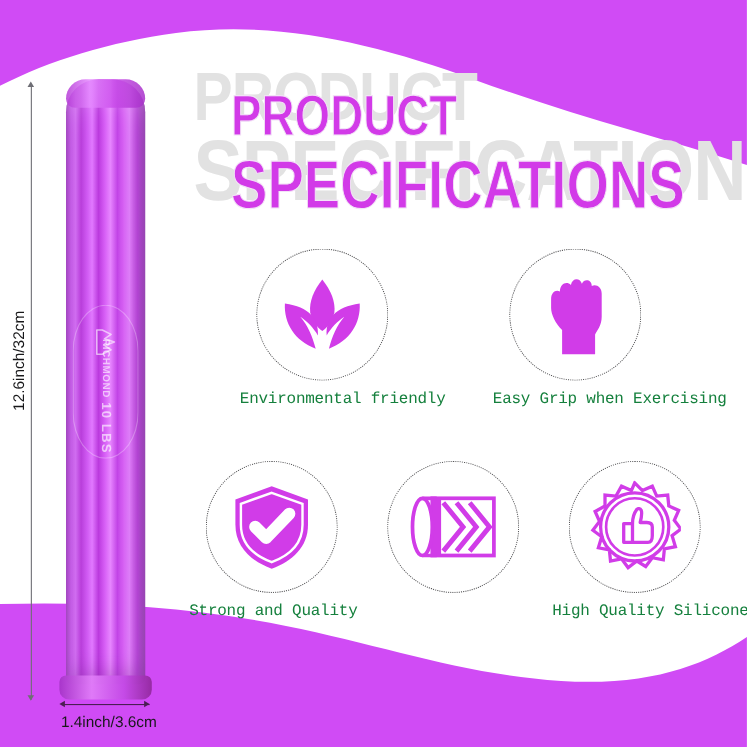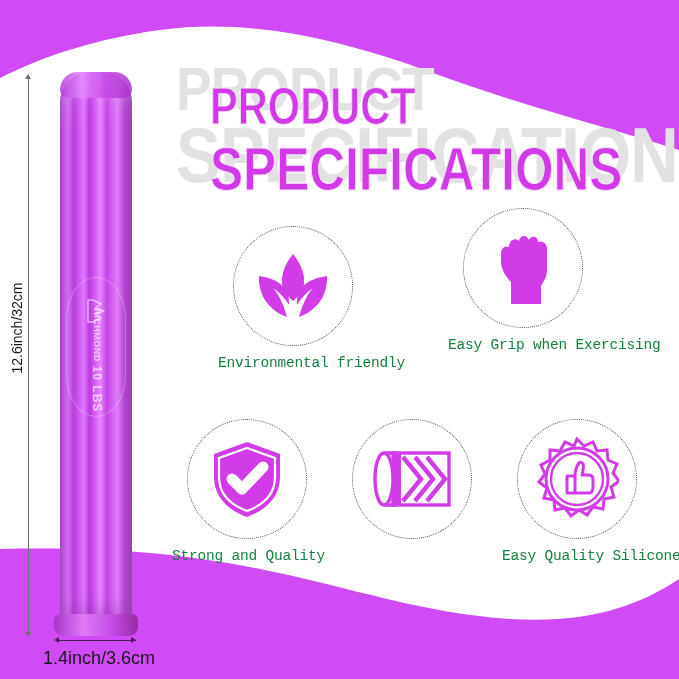--- a/index.html
+++ b/index.html
@@ -73,21 +73,21 @@
   .flabel{
     margin-top:9px;
     font-size:14.5px;
     color:#15803d;
     white-space:nowrap;
     letter-spacing:-0.2px;
     font-family:Liberation Mono, monospace;
   }
 
   #feat-0{ left:218px; top:226px; }
-  #feat-1{ left:448px; top:208px;text-align:center; }
+  #feat-1{ left:448px; top:226px;text-align:center; }
   #feat-2{ left:172px; top:419px; }
   #feat-3{ left:337px; top:419px; }
   #feat-4{ left:502px; top:419px; }
 
   
   #product{
     position:absolute;
     left:60px; top:72px;
     width:72px; height:568px;
   }
@@ -187,21 +187,21 @@
     left:56px; top:640px;
     width:80px; height:1px;
     background:#4a1e52;
   }
   #dim-h-a1{ left:54px; top:637px; border-top:3px solid transparent;border-bottom:3px solid transparent;border-right:5px solid #4a1e52;}
   #dim-h-a2{ left:131px;top:637px; border-top:3px solid transparent;border-bottom:3px solid transparent;border-left:5px solid #4a1e52;}
   #dim-h-label{
     position:absolute;
     left:24px; top:648px;
     width:150px; text-align:center;
-    font-size:18px;color:#18181a;
+    font-size:14px;color:#18181a;
     white-space:nowrap;
   }
 </style>
 </head>
 <body>
 
 <div id="stage">
 
   <svg class="wave" id="wave-top" viewBox="0 0 679 150" preserveAspectRatio="none">
     <path d="M0,0 L679,0 L679,150 C600,125 520,105 430,72 C340,39 250,18 160,30 C100,38 45,55 0,78 Z" fill="#d04bf5"></path>
@@ -294,16 +294,16 @@
                  L84,44 L76,50 L79,60 L69,62 L68,72 L58,70 L52,78 L44,73
                  L36,79 L30,71 L20,73 L19,63 L9,61 L12,51 L4,45 L10,37
                  L6,28 L15,23 L15,13 L25,14 L30,5 L39,9 Z" fill="none" stroke="#d13ce8" stroke-width="3"></path>
         <circle cx="42" cy="42" r="31" fill="none" stroke="#d13ce8" stroke-width="3"></circle>
         <circle cx="42" cy="42" r="26" fill="none" stroke="#d13ce8" stroke-width="2.4"></circle>
         <path d="M44,26 C41,30 40,35 40,39 L32,39 L32,56 L54,56 C57,56 58,53 58,50
                  L58,42 C58,39 56,38 53,38 L47,38 C48,34 49,30 48,27 C47,25 45,25 44,26 Z" fill="none" stroke="#d13ce8" stroke-width="3" stroke-linejoin="round"></path>
         <path d="M40,39 L40,56" fill="none" stroke="#d13ce8" stroke-width="3"></path>
       </svg>
     </div>
-    <div class="flabel">Easy Quality Silicone</div>
+    <div class="flabel">High Quality Silicone</div>
   </div>
 
 </div>
 
 </body></html>

